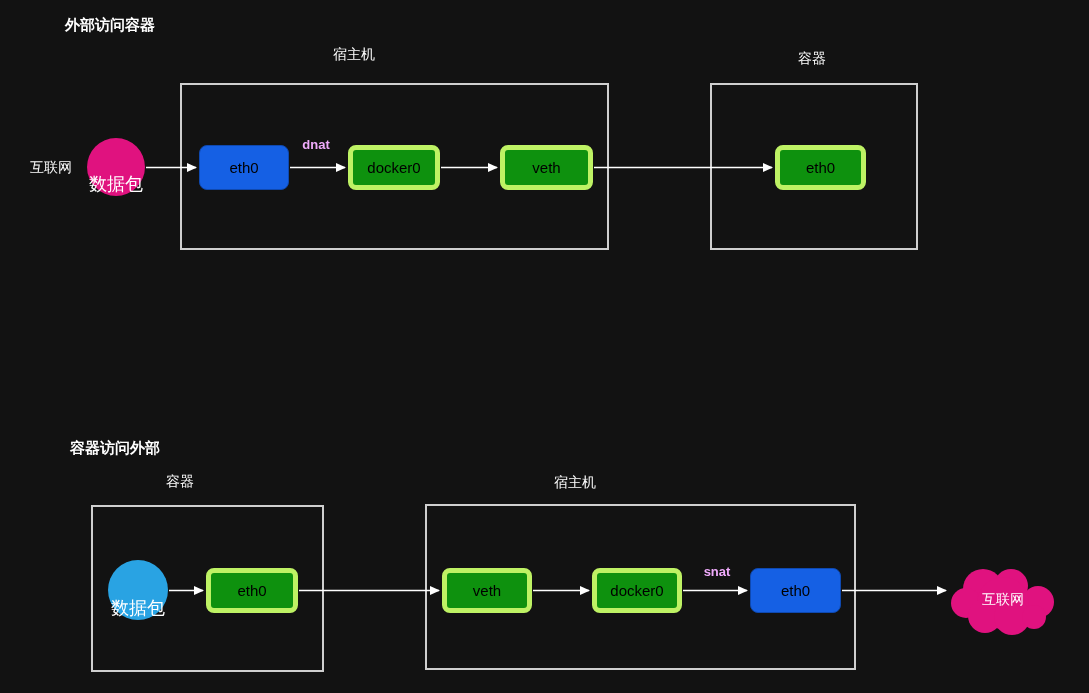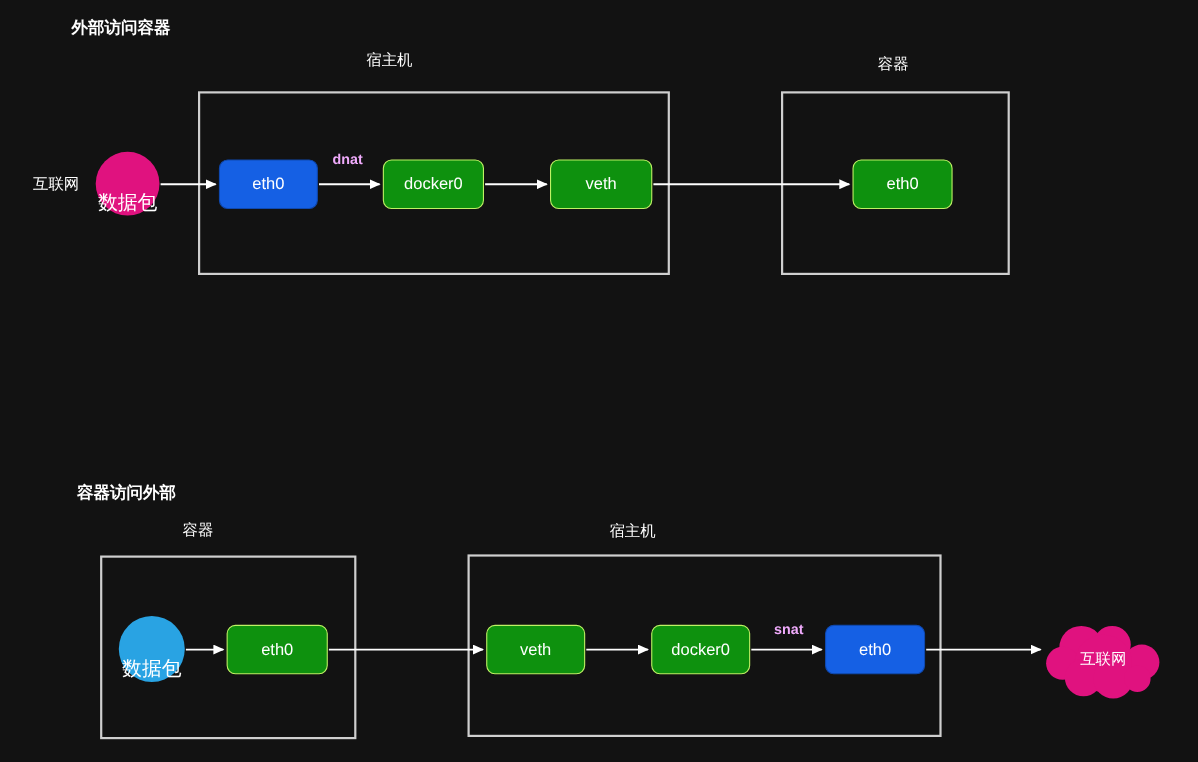--- a/index.html
+++ b/index.html
@@ -43,24 +43,24 @@
     border: 2px solid #cfcfcf;
     background: transparent;
   }
 
   .node {
     border-radius: 8px;
     display: flex;
     align-items: center;
     justify-content: center;
     font-size: 15px;
-    color: #ffffff;
+    color: #000000;
     z-index: 3;
   }
-  .node.green { background: #0e910e; border: 1px solid #bef264; }
+  .node.green { background: #0e910e; border: 5px solid #bef264; }
   .node.blue  { background: #1560e4; border: 1px solid #0f49b0; }
 
   .packet {
     border-radius: 50%;
     display: flex;
     align-items: flex-end;
     justify-content: center;
     font-size: 18px;
     color: #ffffff;
     z-index: 3;

